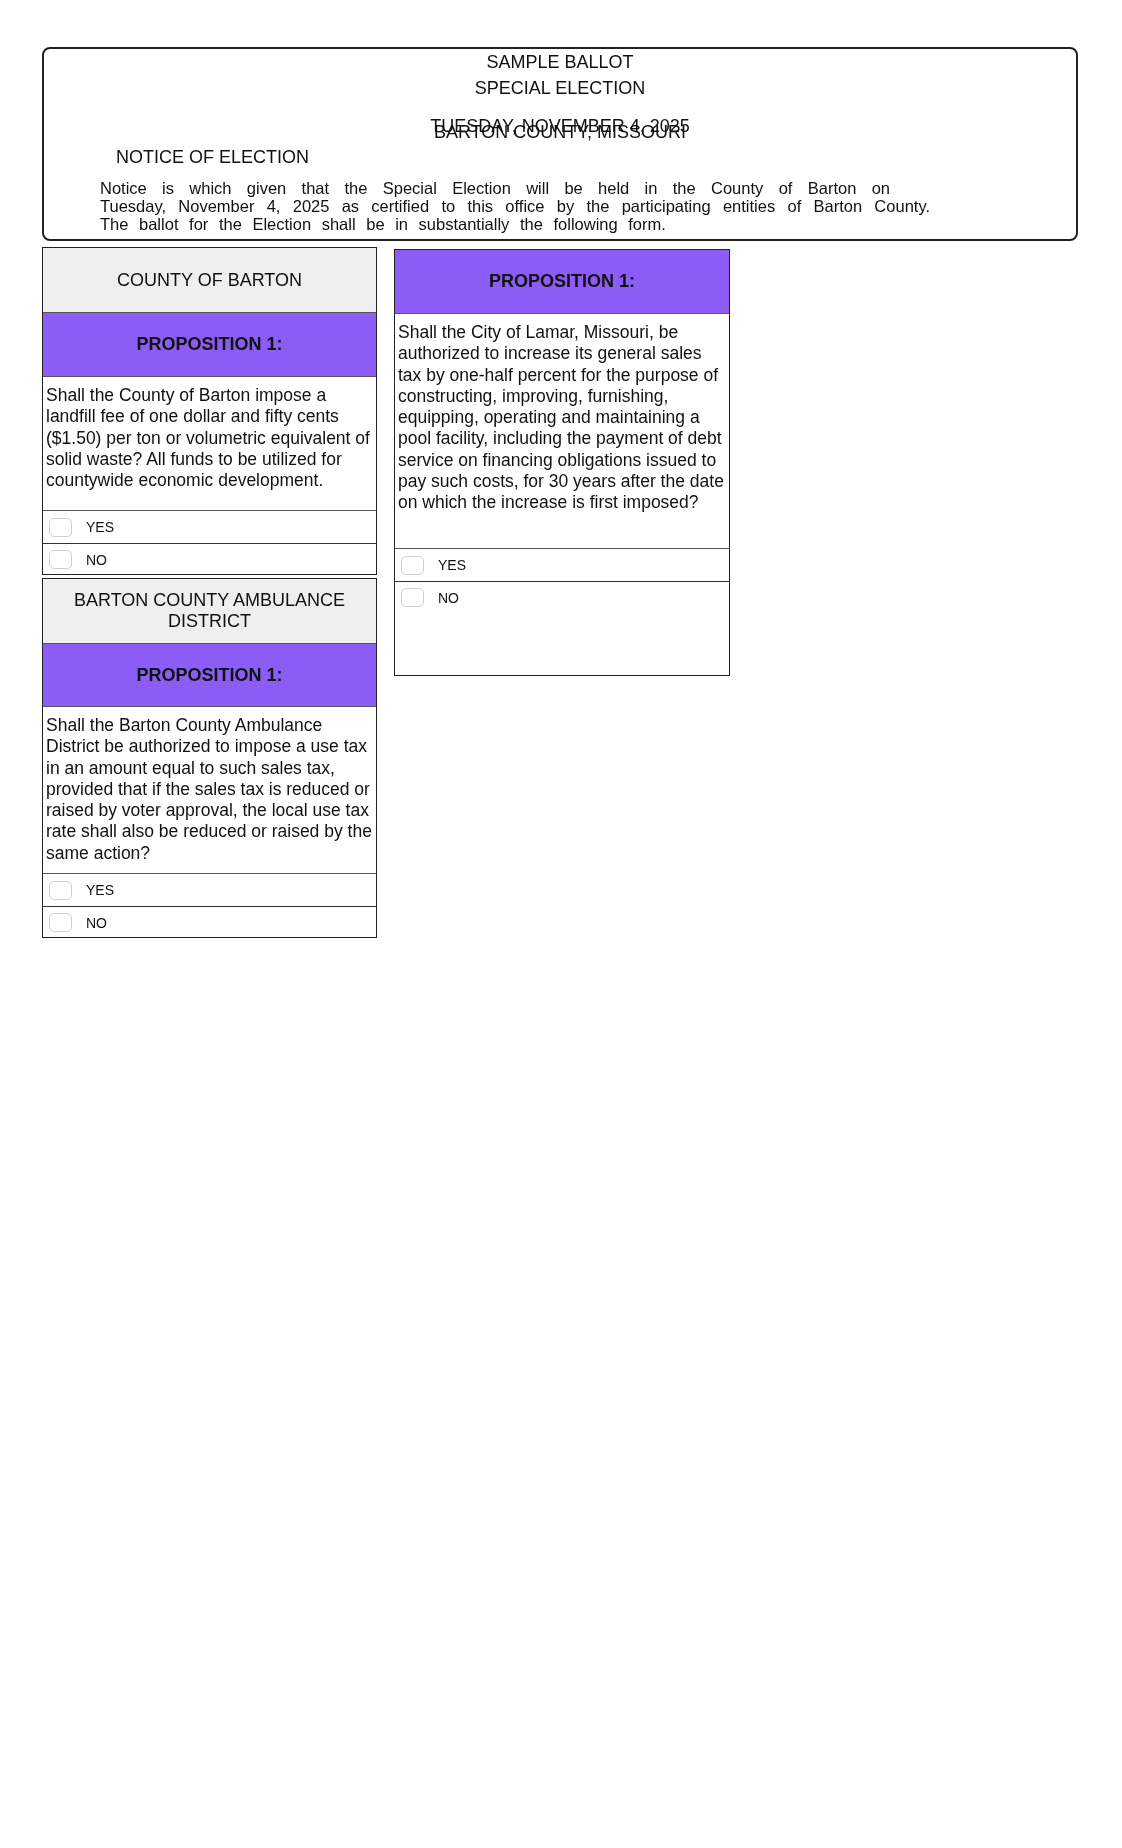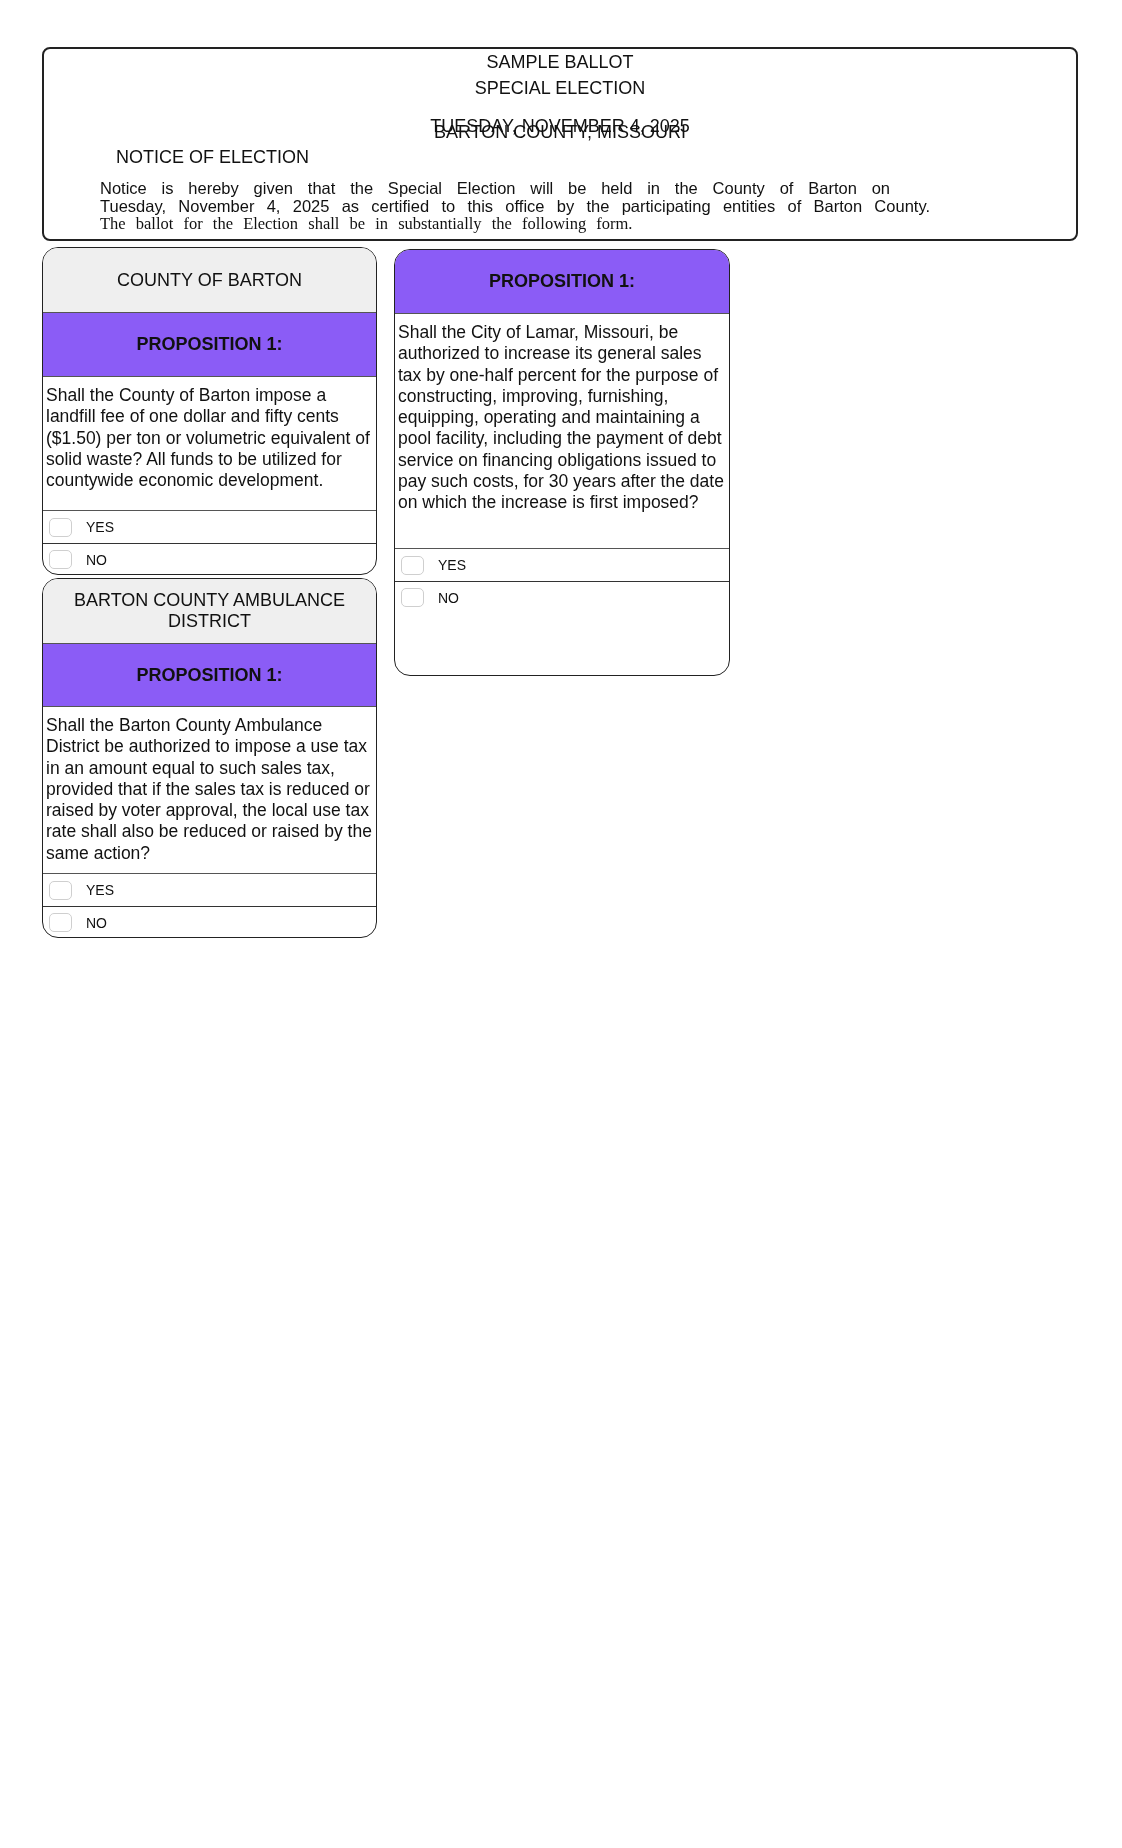--- a/index.html
+++ b/index.html
@@ -6,23 +6,23 @@
   body { width: 1122px; height: 1848px; position: relative; overflow: hidden;
          font-family: "Liberation Sans", sans-serif; color: #111; }
   .header-box { position: absolute; left: 42px; top: 47px; width: 1036px; height: 194px;
                 border: 2px solid #222; border-radius: 8px; box-sizing: border-box; }
   .title-line { position: absolute; left: 0; width: 100%; text-align: center; font-size: 18px;
                 line-height: 22px; }
   .notice-heading { position: absolute; left: 72px; top: 98px; font-size: 18px; }
   .notice-text { position: absolute; left: 56px; top: 130px; width: 830px; font-size: 16.5px;
                  line-height: 18px; text-align: justify; }
   .notice-text .ln { display: block; text-align-last: justify; white-space: nowrap; }
-  .notice-text .ln.last { text-align-last: left; word-spacing: 6px; font-family: Liberation Serif, serif; }
+  .notice-text .ln.last { text-align-last: left; word-spacing: 6px; }
 
-  .contest { position: absolute; border: 1.5px solid #222; border-radius: 16px;
+  .contest { position: absolute; border: 1.5px solid #222; border-radius: 0;
              box-sizing: border-box; overflow: hidden; background: #fff; }
   .contest-title { background: #efefef; text-align: center; font-size: 18px; line-height: 21px;
                    display: flex; align-items: center; justify-content: center;
                    border-bottom: 1.5px solid #555; box-sizing: border-box; }
   .prop-title { background: #8b5cf6; text-align: center; font-size: 18px; font-weight: bold;
                 display: flex; align-items: center; justify-content: center;
                 border-bottom: 1.5px solid #555; box-sizing: border-box; }
   .prop-text { font-size: 17.5px; line-height: 21.3px; padding: 8px 3px 0 3px;
                box-sizing: border-box; border-bottom: 1.5px solid #555; }
   .option { display: flex; align-items: center; height: 32px; box-sizing: border-box;
@@ -34,21 +34,21 @@
 </head>
 <body>
 
 <div class="header-box">
   <div class="title-line" style="top:2px">SAMPLE BALLOT</div>
   <div class="title-line" style="top:28px">SPECIAL ELECTION</div>
   <div class="title-line" style="top:66px">TUESDAY, NOVEMBER 4, 2025</div>
   <div class="title-line" style="top:72px">BARTON COUNTY, MISSOURI</div>
   <div class="notice-heading">NOTICE OF ELECTION</div>
   <div class="notice-text">
-    <span class="ln" style="width:790px">Notice is hereby given that the Special Election will be held in the County of Barton on</span>
+    <span class="ln" style="width:790px">Notice is which given that the Special Election will be held in the County of Barton on</span>
     <span class="ln">Tuesday, November 4, 2025 as certified to this office by the participating entities of Barton County.</span>
     <span class="ln last">The ballot for the Election shall be in substantially the following form.</span>
   </div>
 </div>
 
 <div class="contest" style="left:42px; top:247px; width:335px; height:328px;">
   <div class="contest-title" style="height:65px">COUNTY OF BARTON</div>
   <div class="prop-title" style="height:64px">PROPOSITION 1:</div>
   <div class="prop-text" style="height:134px">Shall the County of Barton impose a landfill fee of one dollar and fifty cents ($1.50) per ton or volumetric equivalent of solid waste? All funds to be utilized for countywide economic development.</div>
   <div class="option">

